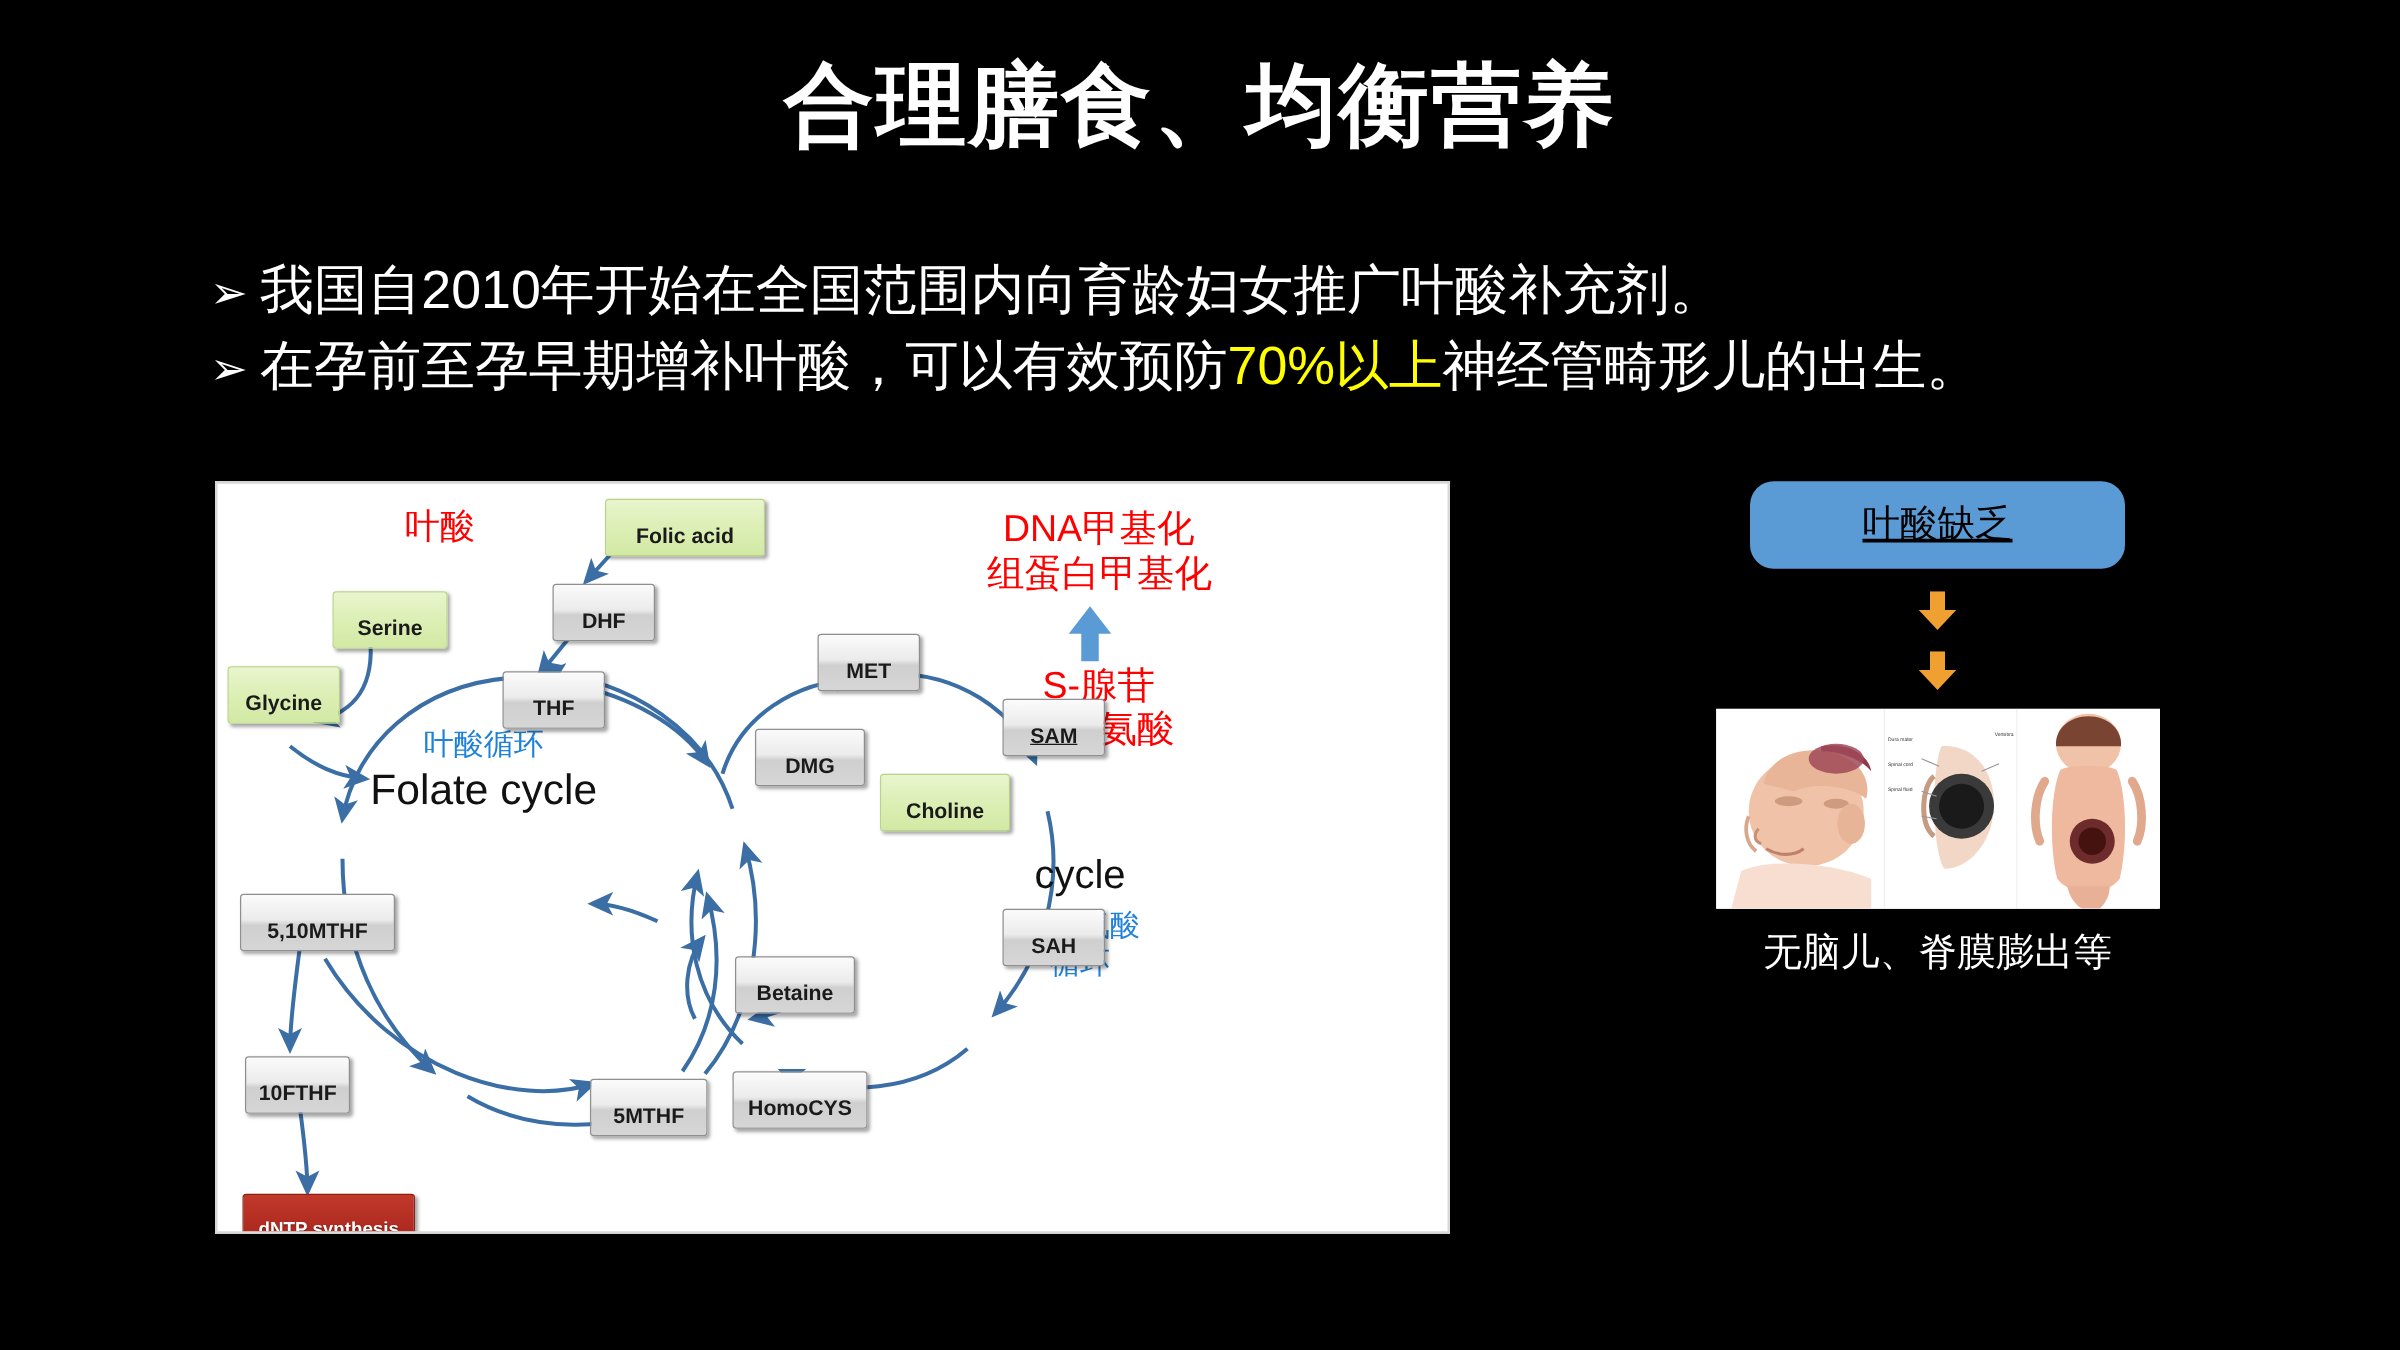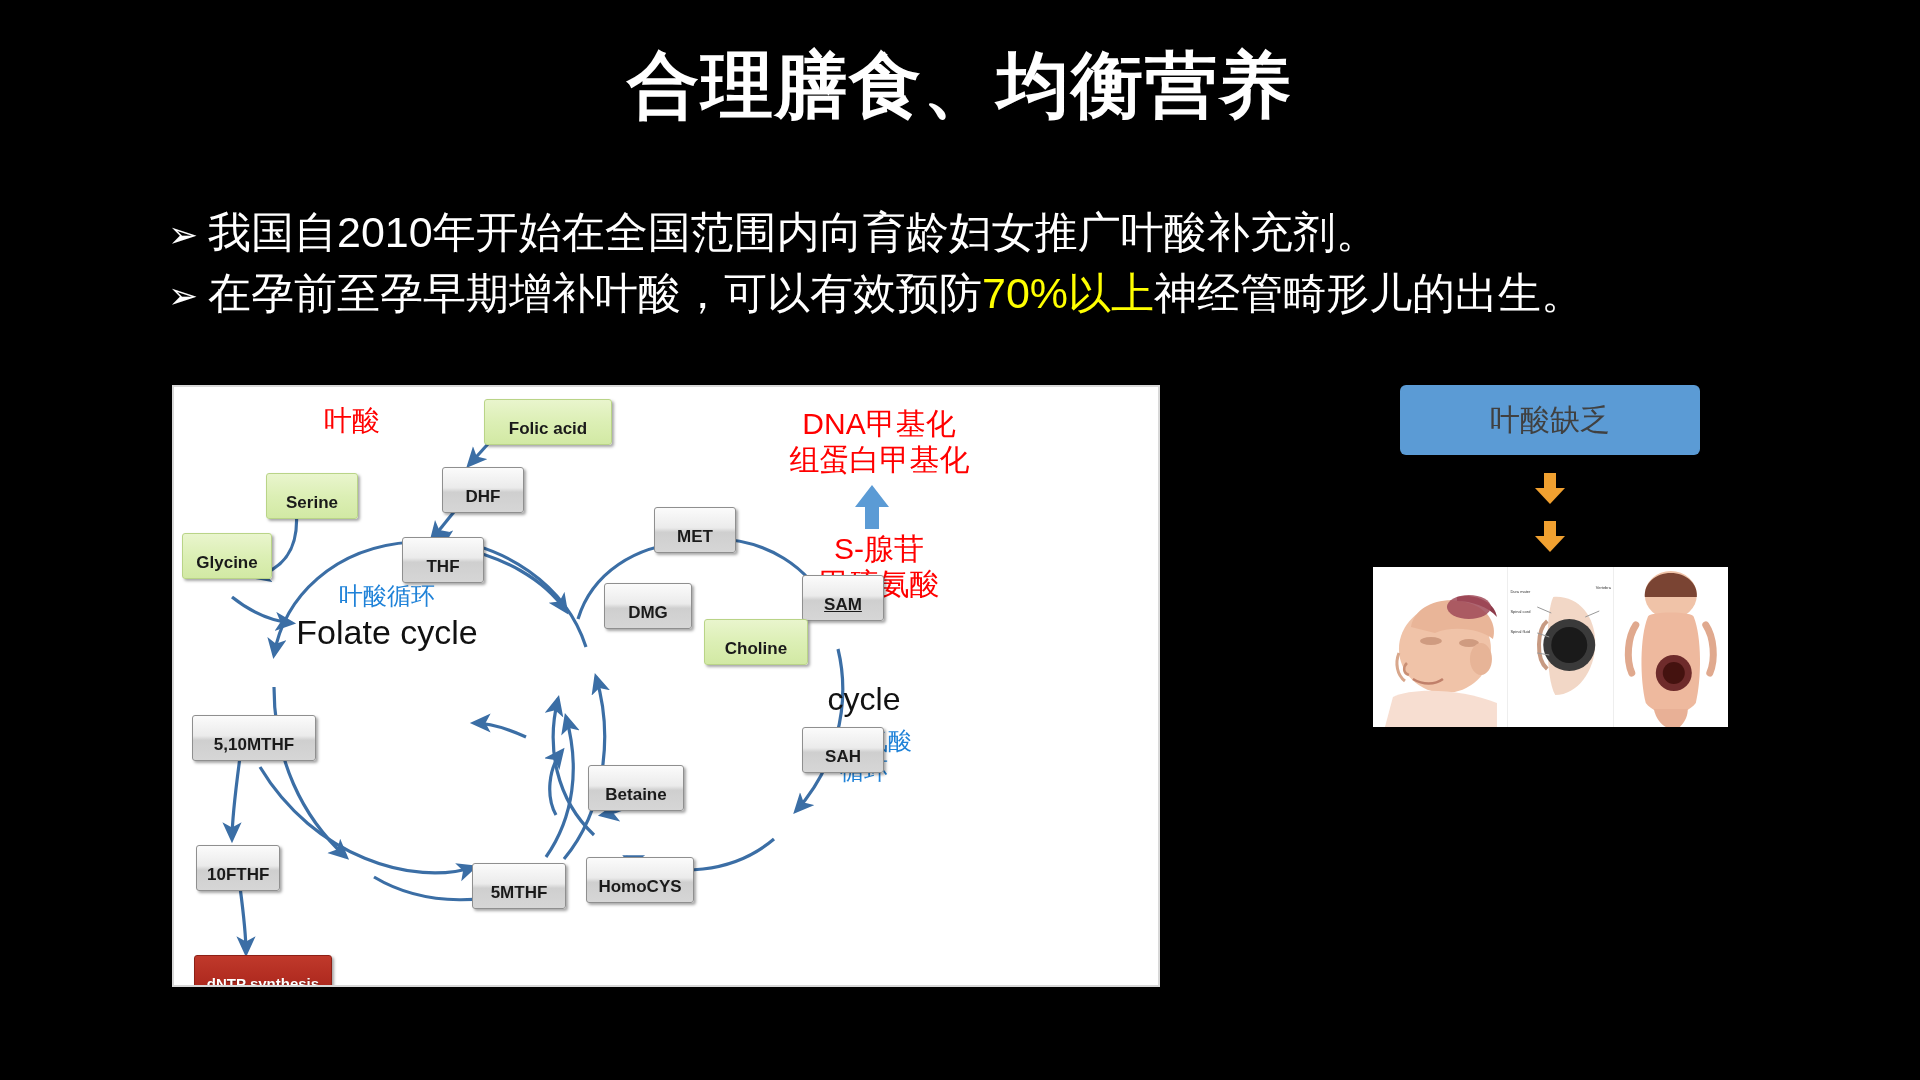--- a/index.html
+++ b/index.html
@@ -64,26 +64,27 @@
     text-shadow:0 1px 1px rgba(0,0,0,.5);
   }
   .cap { position:absolute; white-space:nowrap; line-height:1.15; }
   .cap-redbig { color:#ff0000; font-size:30px; text-align:center; }
   .cap-blue { color:#1f82d8; font-size:24px; text-align:center; }
   .cap-black { color:#111; font-size:34px; font-weight:500; text-align:center; }
 
   
   .rightcol { position:absolute; left:1340px; top:385px; width:420px; }
   .bluebox {
-    background:#5b9bd5; color:#404040;
-    border-radius:6px;
+    background:#5b9bd5; color:#000000;
+    border-radius:19px;
     display:flex; align-items:center; justify-content:center;
     text-align:center; line-height:1.28;
     font-size:30px;
     margin:0 auto;
+    text-decoration:underline;
   }
   .bluebox.one { width:300px; height:70px; }
   .bluebox.two { width:300px; height:190px; font-size:31px; }
   .arrow-down { width:100%; display:flex; justify-content:center; }
   .arrow-down svg { display:block; }
   .photo-wrap {
     width:355px; height:160px; margin:0 auto;
     background:#fff; position:relative; overflow:hidden;
     display:flex;
   }
@@ -181,21 +182,21 @@
     <div class="node green" style="left:310px; top:12px;  width:128px;">Folic acid</div>
     <div class="node grey" style="left:268px; top:80px;  width:82px;">DHF</div>
     <div class="node grey" style="left:228px; top:150px; width:82px;">THF</div>
     <div class="node green" style="left:92px;  top:86px;  width:92px;">Serine</div>
     <div class="node green" style="left:8px;   top:146px; width:90px;">Glycine</div>
     <div class="node grey" style="left:18px;  top:328px; width:124px;">5,10MTHF</div>
     <div class="node grey" style="left:22px;  top:458px; width:84px;">10FTHF</div>
     <div class="node red" style="left:20px; top:568px; width:138px; font-size:15px;">dNTP synthesis</div>
     <div class="node grey" style="left:298px; top:476px; width:94px;">5MTHF</div>
     <div class="node grey" style="left:480px; top:120px; width:82px;">MET</div>
-    <div class="node grey" style="left:628px; top:188px; width:82px;text-decoration:underline;">SAM</div>
+    <div class="node grey" style="left:628px; top:172px; width:82px;text-decoration:underline;">SAM</div>
     <div class="node grey" style="left:628px; top:340px; width:82px;">SAH</div>
     <div class="node grey" style="left:412px; top:470px; width:108px;">HomoCYS</div>
     <div class="node grey" style="left:430px; top:196px; width:88px;">DMG</div>
     <div class="node grey" style="left:414px; top:378px; width:96px;">Betaine</div>
     <div class="node green" style="left:530px; top:232px; width:104px;">Choline</div>
   </div>
 
   <div class="rightcol">
 
     <div class="bluebox one">叶酸缺乏</div>
@@ -255,15 +256,16 @@
           <path d="M34,50 C34,44 80,44 80,50 C88,70 88,112 82,136 C72,150 42,150 32,136 C26,112 26,70 34,50 Z" fill="#eeb99e"></path>
           <path d="M22,58 C14,70 12,92 18,106" stroke="#e0a98e" stroke-width="7" fill="none" stroke-linecap="round"></path>
           <path d="M92,58 C100,70 102,92 96,106" stroke="#e0a98e" stroke-width="7" fill="none" stroke-linecap="round"></path>
           <circle cx="60" cy="106" r="18" fill="#6e2b2b"></circle>
           <circle cx="60" cy="106" r="11" fill="#44120f"></circle>
           <path d="M40,142 C42,152 48,158 52,160 L66,160 C72,154 74,148 74,142 Z" fill="#e8b096"></path>
         </svg>
       </div>
     </div>
 
+    <div class="caption-bottom">无脑儿、脊膜膨出等</div>
   </div>
 
 </div>
 
 </body></html>

